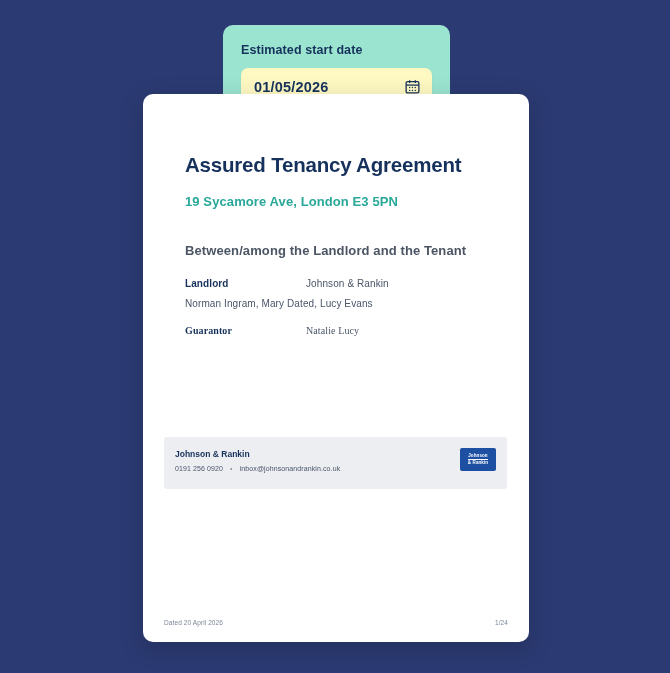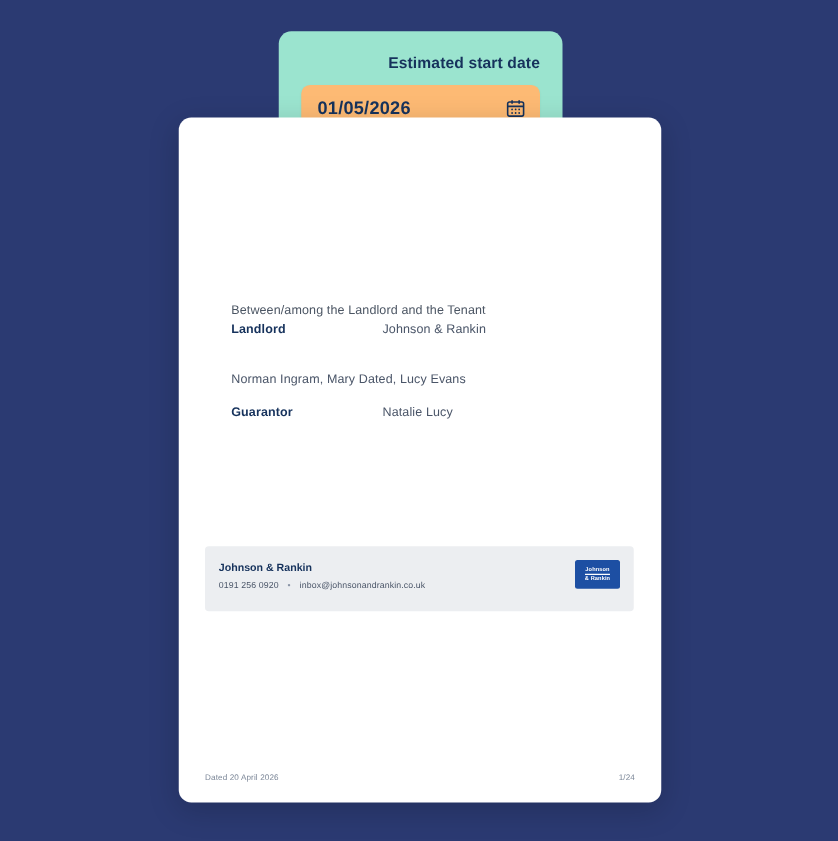--- a/index.html
+++ b/index.html
@@ -19,31 +19,30 @@
   #date-card {
     position: absolute;
     left: 223px;
     top: 25px;
     width: 227px;
     height: 98px;
     background: #9be4cf;
     border-radius: 10px;
     box-sizing: border-box;
     padding: 18px 18px 0 18px;
-    text-align: right;
   }
   #date-card .card-label {
     font-size: 12.5px;
     color: #16325c;
     font-weight: 600;
     letter-spacing: 0.1px;
     margin-bottom: 11px;
   }
   #date-field {
-    background: #fdba74;
+    background: #fef9c3;
     border-radius: 7px;
     height: 37px;
     display: flex;
     align-items: center;
     justify-content: space-between;
     padding: 0 11px 0 13px;
     box-sizing: border-box;
     box-shadow: 0 1px 2px rgba(0,0,0,0.06);
   }
   #date-field .date-value {
@@ -93,46 +92,47 @@
     left: 0;
     font-size: 13px;
     font-weight: 700;
     color: #2aa89a;
     letter-spacing: 0.1px;
   }
   #doc-between {
     position: absolute;
     top: 149px;
     left: 0;
-    font-size: 10px;
+    font-size: 13px;
     color: #4b5563;
     letter-spacing: 0.1px;
+    font-weight: bold;
   }
 
   .party-row {
     position: absolute;
     left: 0;
     right: 0;
     display: flex;
   }
   .party-row .party-label {
     width: 121px;
     font-size: 10px;
     font-weight: 700;
     color: #16325c;
     letter-spacing: 0.1px;
   }
   .party-row .party-value {
     font-size: 10px;
     color: #4a5568;
     letter-spacing: 0.1px;
   }
-  #party-0 { top: 164px; align-items: center; }
+  #party-0 { top: 184px; align-items: center; }
   #party-1 { top: 204px; }
-  #party-2 { top: 231px; }
+  #party-2 { top: 231px; font-family: Liberation Serif, serif; }
 
   
   #doc-footer-block {
     position: absolute;
     left: 21px;
     top: 343px;
     width: 343px;
     height: 52px;
     background: #eceef1;
     border-radius: 3px;
@@ -220,20 +220,22 @@
         <line x1="8" y1="17.5" x2="8" y2="17.5" stroke-linecap="round" stroke-width="2"></line>
         <line x1="12" y1="17.5" x2="12" y2="17.5" stroke-linecap="round" stroke-width="2"></line>
         <line x1="16" y1="17.5" x2="16" y2="17.5" stroke-linecap="round" stroke-width="2"></line>
       </svg>
     </span>
   </div>
 </div>
 
 <div id="doc-page">
   <div id="doc-inner">
+    <div id="doc-title">Assured Tenancy Agreement</div>
+    <div id="doc-subtitle">19 Sycamore Ave, London E3 5PN</div>
     <div id="doc-between">Between/among the Landlord and the Tenant</div>
 
     <div class="party-row" id="party-0">
       <div class="party-label">Landlord</div>
       <div class="party-value">Johnson &amp; Rankin</div>
     </div>
     <div class="party-row" id="party-1">
       <div class="party-value">Norman Ingram, Mary Dated, Lucy Evans</div>
     </div>
     <div class="party-row" id="party-2">

